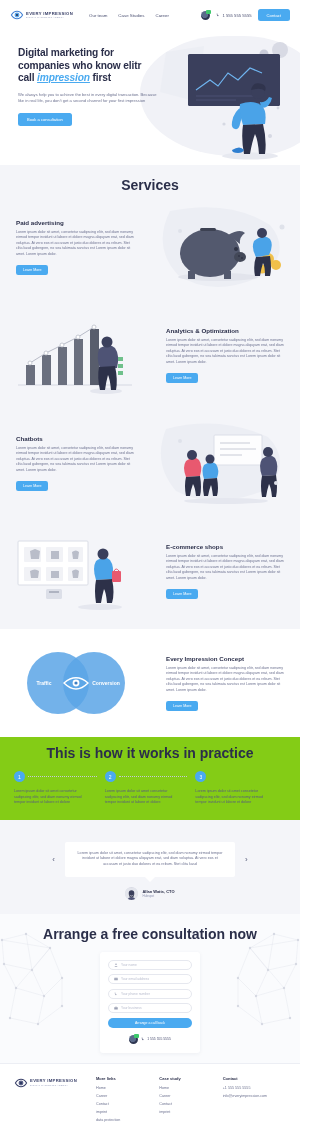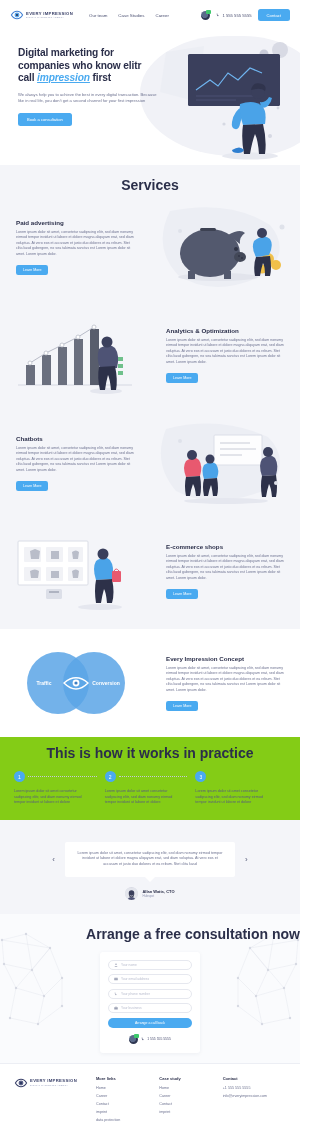--- a/index.html
+++ b/index.html
@@ -410,21 +410,21 @@
           <circle cx="74" cy="38" r="1.2"></circle>
           <circle cx="62" cy="62" r="1.2"></circle>
         <circle cx="34" cy="70" r="1.2"></circle>
           <circle cx="16" cy="52" r="1.2"></circle>
           <circle cx="68" cy="92" r="1.2"></circle>
         <circle cx="40" cy="98" r="1.2"></circle>
           <circle cx="16" cy="80" r="1.2"></circle>
       </g>
     </svg>
 
-    <div class="sec-title" style="position:relative;z-index:3;text-align:right;">Arrange a free consultation now</div>
+    <div class="sec-title" style="position:relative;z-index:3;">Arrange a free consultation now</div>
 
     <div class="form-card">
       <div class="field">
         <svg width="4" height="4" viewBox="0 0 16 16">
           <circle cx="8" cy="5" r="3" fill="#9ba0b3"></circle>
             <path d="M2 15c0-4 12-4 12 0z" fill="#9ba0b3"></path>
         </svg>
         <span class="ph">Your name</span>
       </div>
       <div class="field">

